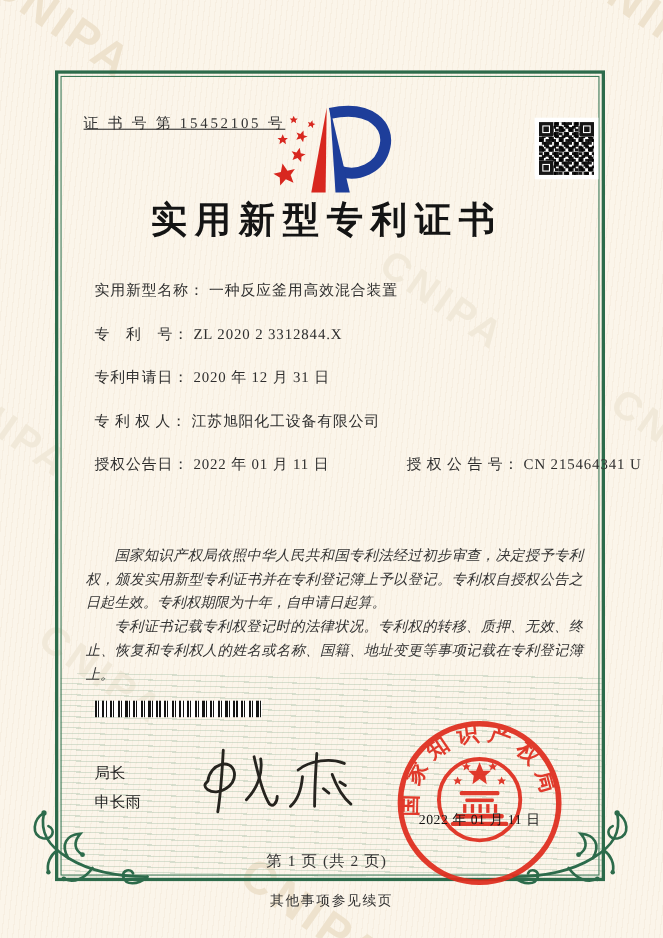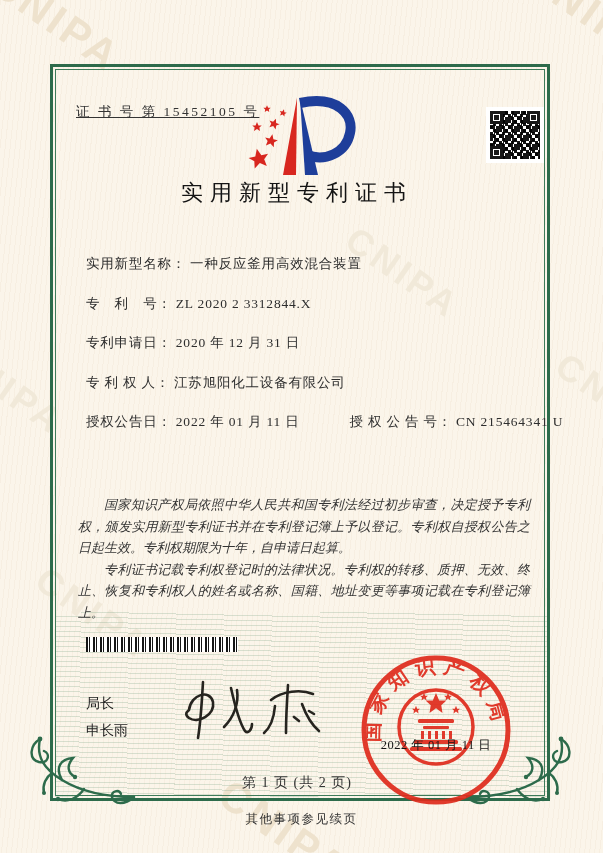--- a/index.html
+++ b/index.html
@@ -48,30 +48,30 @@
       repeating-conic-gradient(#161616 0% 25%, #ffffff 25% 50%),
       repeating-conic-gradient(#161616 0% 25%, #ffffff 25% 50%);
     background-size:6px 6px, 9px 9px;
     background-blend-mode:multiply;
   }
   .finder{position:absolute;width:7px;height:7px;border:3px solid #161616;background:#fff;}
   .finder::before{content:"";position:absolute;inset:1px;background:#161616;}
   .finder.tl{left:0;top:0;} .finder.tr{right:0;top:0;} .finder.bl{left:0;bottom:0;}
   .title{
     left:50px;top:178px;width:494px;text-align:center;z-index:3;
-    font-size:22px;font-weight:normal;letter-spacing:7px;color:#141414;
+    font-size:33px;font-weight:bold;letter-spacing:7px;color:#141414;
   }
   .fields{
     left:86px;top:255px;width:450px;z-index:3;
     display:flex;flex-direction:column;gap:21.5px;
     font-size:13.5px;letter-spacing:0.8px;color:#2e2e2e;
   }
   .field-row{white-space:nowrap;}
   .field-row .lab{margin-right:4px;}
-  .grant-pair2{margin-left:50px;}
+  .grant-pair2{margin-left:70px;}
   .paras{
     left:78px;top:494px;width:452px;z-index:3;
     font-size:13px;line-height:21.5px;color:#333;text-align:justify;
   }
   .paras p{margin:0;text-indent:2em;font-style:italic;}
   .barcode{
     left:86px;top:637px;width:152px;height:15px;z-index:3;
     background:repeating-linear-gradient(90deg,
       #141414 0 2px,#fff 2px 3px,#141414 3px 4px,#fff 4px 7px,
       #141414 7px 9px,#fff 9px 10px,#141414 10px 11px,#fff 11px 14px);

